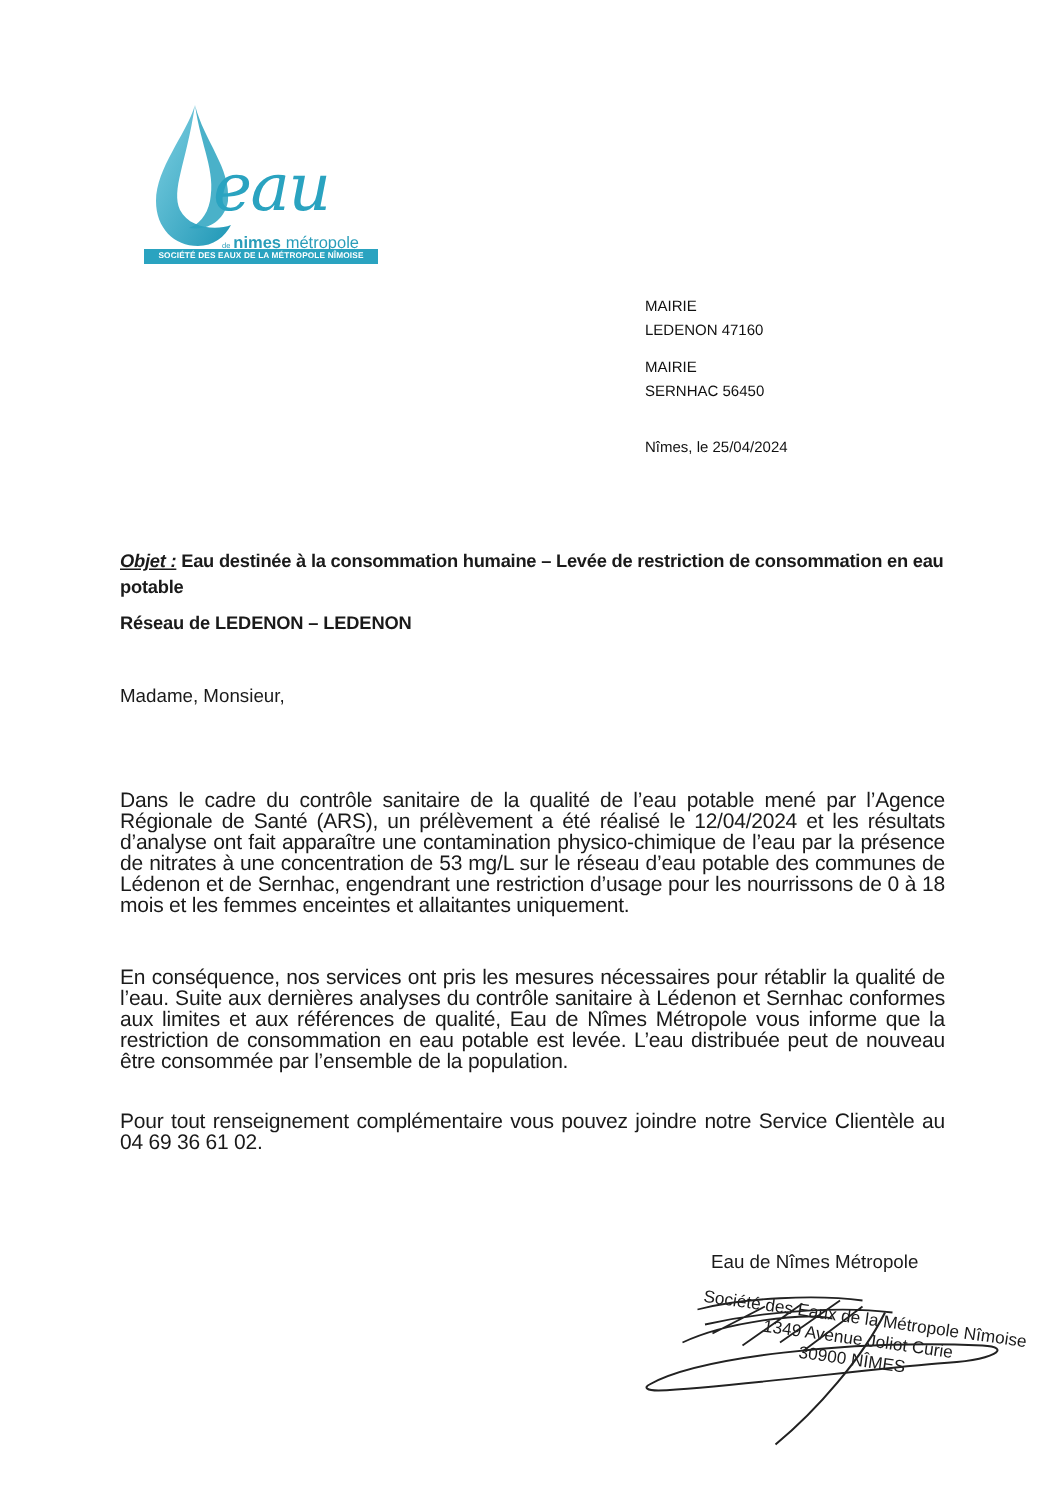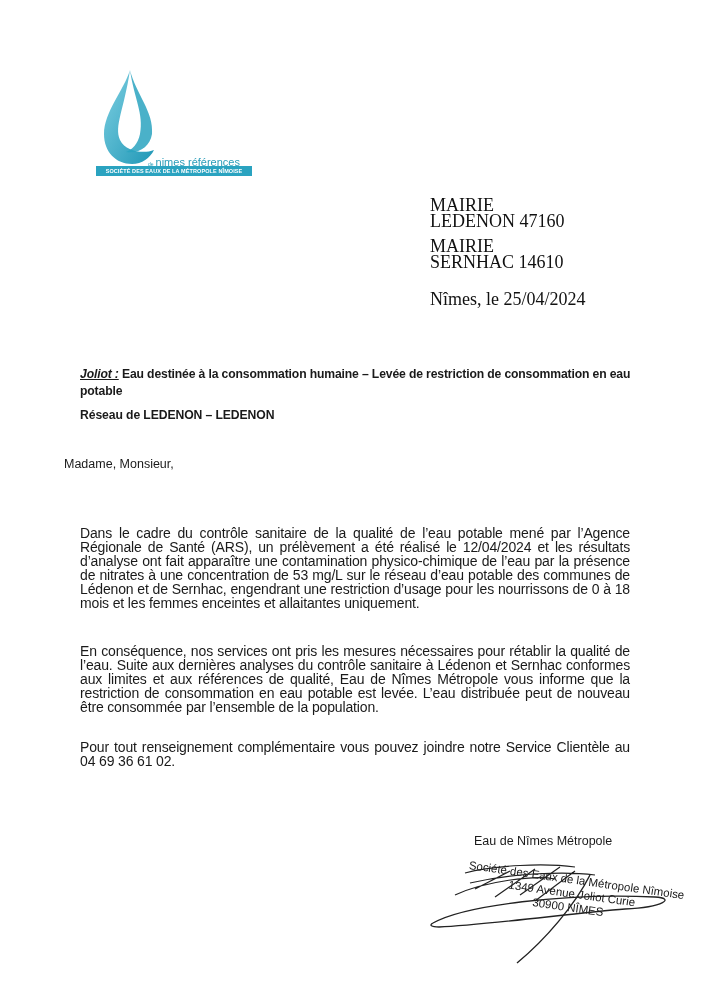--- a/index.html
+++ b/index.html
@@ -1,30 +1,30 @@
 <!DOCTYPE html>
 <html><head>
 <meta charset="utf-8">
 <style>
   html, body { margin:0; padding:0; background:#ffffff; }
   body { width:707px; height:1000px; position:relative; overflow:hidden; color:#1a1a1a; }
   .logo { position:absolute; left:96px; top:68px; width:160px; height:106px; }
   .logo svg { display:block; }
   .logo .eau { position:absolute; left:46px; top:36px; font-family:"DejaVu Serif", serif; font-style:italic; font-size:44px; color:#2aa3c0; letter-spacing:-1px; line-height:1; }
   .logo .nimes { position:absolute; left:52px; top:88px; font-family:"Liberation Sans", sans-serif; font-size:11px; color:#2a9db9; white-space:nowrap; }
-  .logo .nimes b { font-weight:normal;margin-top:29px; }
+  .logo .nimes b { font-weight:bold;margin-top:29px; }
   .logo .nimes .prefix { font-size:5px; margin-right:2px; }
   .logo .banner { position:absolute; left:0; top:98px; width:156px; height:10px; background:#2aa3c0; color:#fff; font-family:"Liberation Sans", sans-serif; font-weight:bold; font-size:5.5px; line-height:10px; text-align:center; white-space:nowrap; letter-spacing:0.1px; }
 
-  .addr { position:absolute; left:430px; font-family:Liberation Serif, serif; font-size:18px; line-height:16px; color:#111; }
+  .addr { position:absolute; left:430px; font-family:Liberation Sans, sans-serif; font-size:10px; line-height:16px; color:#111; }
   .addr div { white-space:nowrap; }
   .objet { position:absolute; left:80px; top:366px; width:552px; font-family:"Liberation Sans", sans-serif; font-weight:bold; font-size:12.2px; line-height:17px; letter-spacing:-0.15px; }
   .objet .lbl { font-style:italic; text-decoration:underline; }
   .reseau { position:absolute; left:80px; top:408px; font-family:"Liberation Sans", sans-serif; font-weight:bold; font-size:12.2px; letter-spacing:-0.1px; }
-  .greet { position:absolute; left:64px; top:457px; font-family:"Liberation Sans", sans-serif; font-size:12.5px; }
+  .greet { position:absolute; left:80px; top:457px; font-family:"Liberation Sans", sans-serif; font-size:12.5px; }
   .para { position:absolute; left:80px; width:550px; font-family:"Liberation Sans", sans-serif; font-size:14px; line-height:14px; text-align:justify; letter-spacing:-0.15px; }
   .p1 { top:526px; }
   .p2 { top:644px; }
   .p3 { top:740px; }
 
   .sign-title { position:absolute; left:474px; top:834px; font-family:"Liberation Sans", sans-serif; font-weight:normal; font-size:12.5px; white-space:nowrap; }
   .stamp { position:absolute; left:470px; top:858px; font-family:"Liberation Sans", sans-serif; font-size:11.5px; line-height:14px; transform:rotate(8deg); transform-origin:left top; white-space:nowrap; }
   .stamp div { white-space:nowrap; }
   .scrawl { position:absolute; left:425px; top:845px; }
 </style>
@@ -35,35 +35,36 @@
   <svg width="70" height="100" viewBox="0 0 70 100">
     <defs>
       <linearGradient id="dg" x1="0" y1="0" x2="1" y2="1">
         <stop offset="0" stop-color="#7fd0e2"></stop>
         <stop offset="1" stop-color="#1f97b6"></stop>
       </linearGradient>
     </defs>
     <path d="M34 2 C28 22 8 44 8 66 C8 84 20 96 36 96 C46 96 54 90 58 82 C48 86 30 84 24 72 C18 58 28 42 34 2 Z" fill="url(#dg)"></path>
     <path d="M34 2 C38 30 48 46 44 66 C42 76 36 82 30 84 C44 86 54 78 56 66 C58 44 40 26 34 2 Z" fill="#2aa3c0" opacity="0.85"></path>
   </svg>
-  <div class="nimes"><span class="prefix">de</span><b>nimes</b> <span>références</span></div>
+  <div class="eau">eau</div>
+  <div class="nimes"><span class="prefix">de</span><b>nimes</b> <span>métropole</span></div>
   <div class="banner">SOCIÉTÉ DES EAUX DE LA MÉTROPOLE NÎMOISE</div>
 </div>
 
 <div class="addr" style="top:197px;">
   <div>MAIRIE</div>
   <div>LEDENON 47160</div>
 </div>
 <div class="addr" style="top:238px;">
   <div>MAIRIE</div>
-  <div>SERNHAC 14610</div>
+  <div>SERNHAC 56450</div>
 </div>
 <div class="addr" style="top:291px;">Nîmes, le 25/04/2024</div>
 
-<div class="objet"><span class="lbl">Joliot :</span><span> Eau destinée à la consommation humaine – Levée de restriction de consommation en eau potable</span></div>
+<div class="objet"><span class="lbl">Objet :</span><span> Eau destinée à la consommation humaine – Levée de restriction de consommation en eau potable</span></div>
 
 <div class="reseau">Réseau de LEDENON – LEDENON</div>
 
 <div class="greet">Madame, Monsieur,</div>
 
 <div class="para p1">Dans le cadre du contrôle sanitaire de la qualité de l’eau potable mené par l’Agence Régionale de Santé (ARS), un prélèvement a été réalisé le 12/04/2024 et les résultats d’analyse ont fait apparaître une contamination physico-chimique de l’eau par la présence de nitrates à une concentration de 53 mg/L sur le réseau d’eau potable des communes de Lédenon et de Sernhac, engendrant une restriction d’usage pour les nourrissons de 0 à 18 mois et les femmes enceintes et allaitantes uniquement.</div>
 <div class="para p2">En conséquence, nos services ont pris les mesures nécessaires pour rétablir la qualité de l’eau. Suite aux dernières analyses du contrôle sanitaire à Lédenon et Sernhac conformes aux limites et aux références de qualité, Eau de Nîmes Métropole vous informe que la restriction de consommation en eau potable est levée. L’eau distribuée peut de nouveau être consommée par l’ensemble de la population.</div>
 <div class="para p3">Pour tout renseignement complémentaire vous pouvez joindre notre Service Clientèle au 04 69 36 61 02.</div>
 
 <div class="sign-title">Eau de Nîmes Métropole</div>

